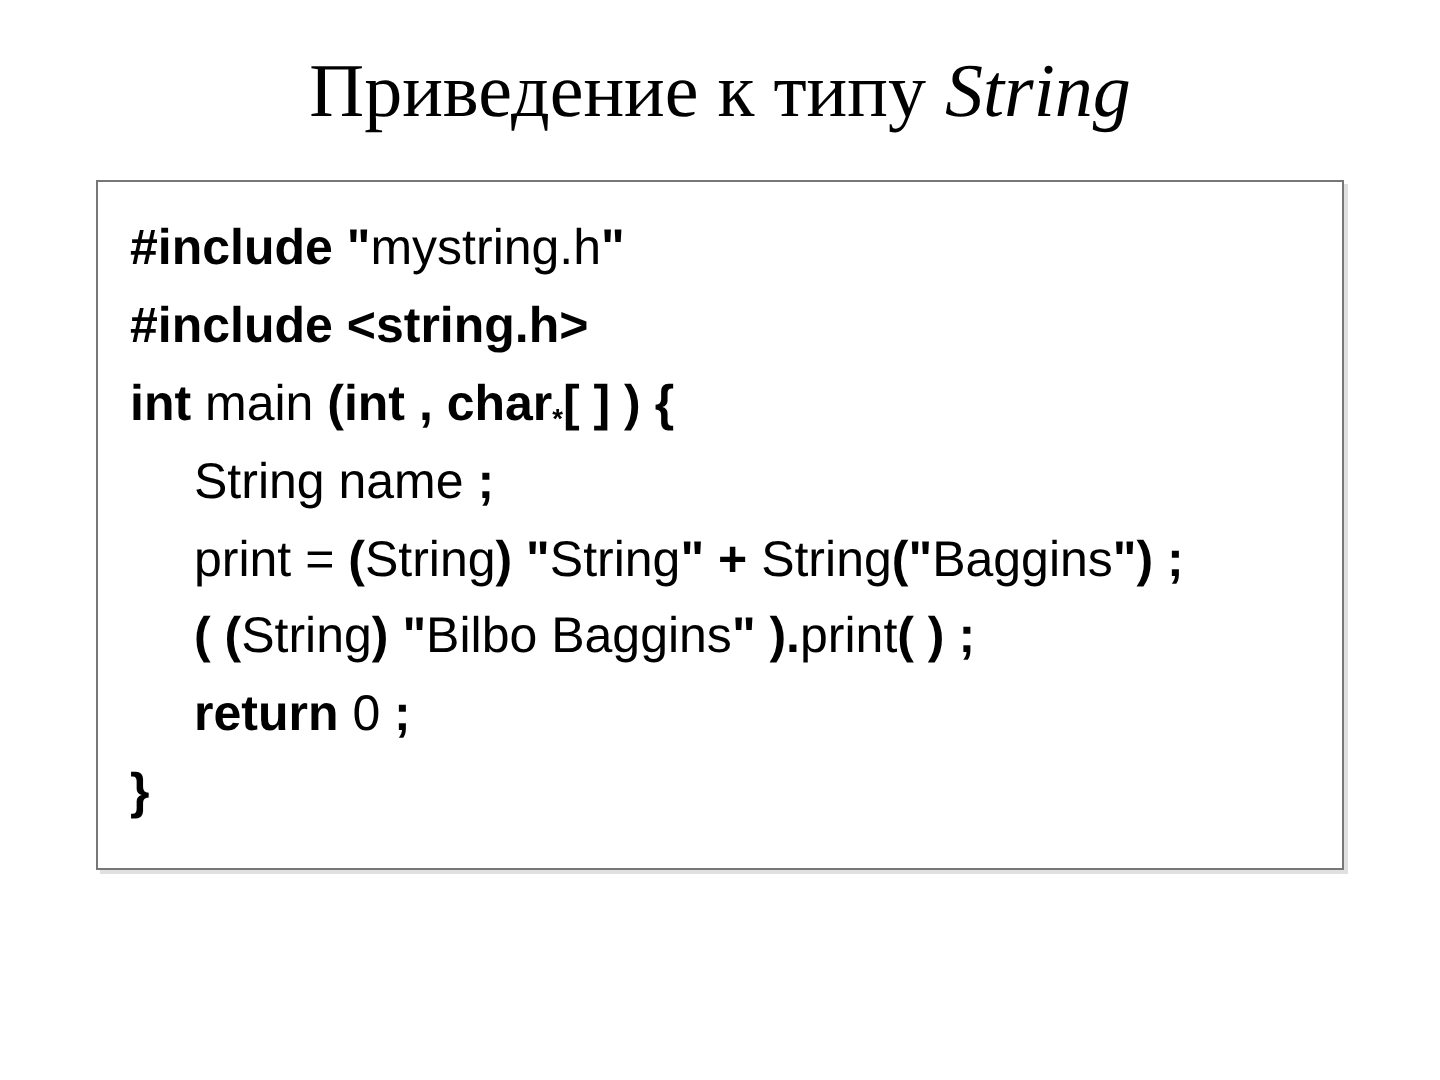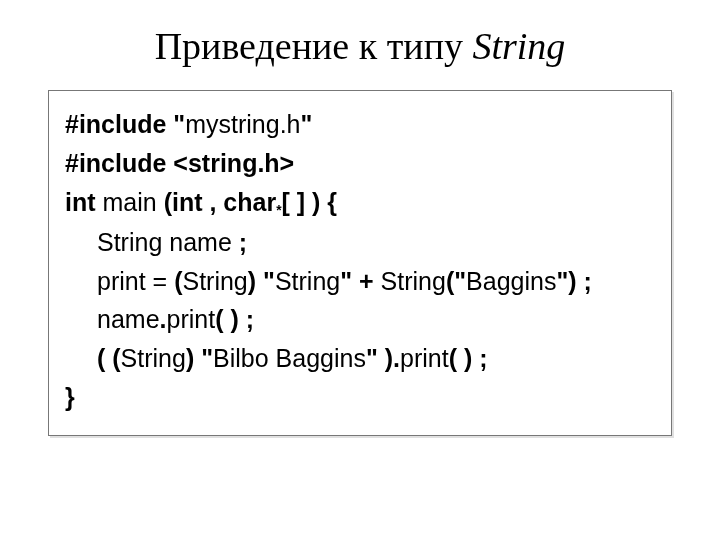--- a/index.html
+++ b/index.html
@@ -74,32 +74,32 @@
         <span class="i">String name</span><span class="b"> ;</span>
       </span>
     </div>
 
     <div class="line">
       <span class="indent">
         <span class="i">print = </span><span class="b">(</span><span class="i">String</span><span class="b">) "</span><span>String</span><span class="b">" + </span><span class="i">String</span><span class="b">("</span><span>Baggins</span><span class="b">") ;</span>
       </span>
     </div>
 
-    <div class="line">
-      <span class="indent">
-        <span class="i">name</span><span class="b">.</span><span class="i">print</span><span class="b">( ) ;</span>
-      </span>
-    </div>
 
     <div class="line">
       <span class="indent">
         <span class="b">( (</span><span class="i">String</span><span class="b">) "</span><span>Bilbo Baggins</span><span class="b">" ).</span><span class="i">print</span><span class="b">( ) ;</span>
       </span>
     </div>
 
+    <div class="line">
+      <span class="indent">
+        <span class="b">return </span><span>0</span><span class="b"> ;</span>
+      </span>
+    </div>
 
     <div class="line">
       <span class="b">}</span>
     </div>
 
   </div>
 
 </div>
 
 </body></html>

